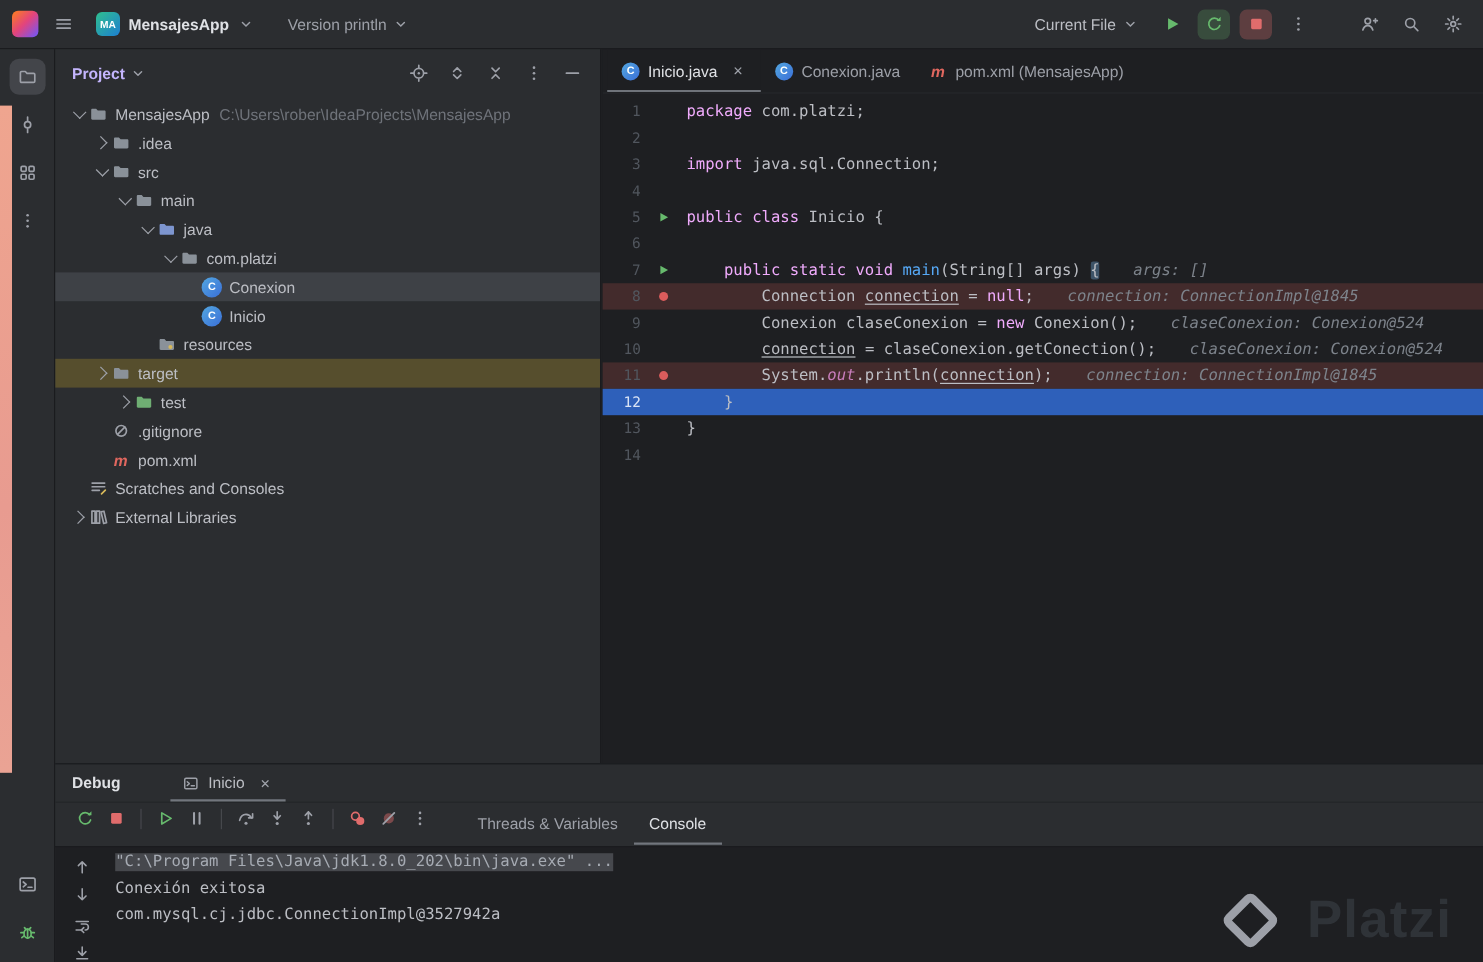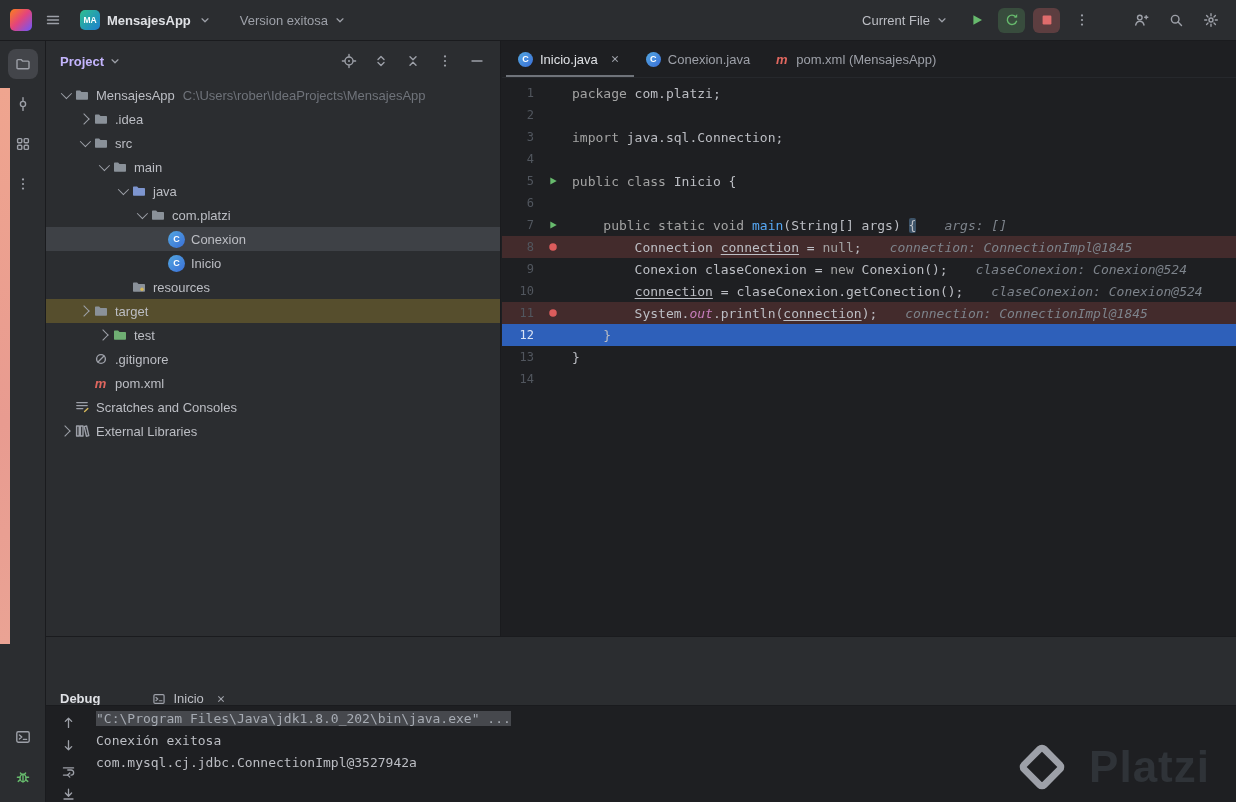--- a/index.html
+++ b/index.html
@@ -73,32 +73,32 @@
   .etab-close svg{width:12px;height:12px;}
   .code{padding-top:4px;font-family:"DejaVu Sans Mono","Liberation Mono",monospace;font-size:13px;}
   .cl{height:22px;display:flex;align-items:center;white-space:pre;}
   .cl.bg-breakpoint{background:#432b2c;}
   .cl.bg-exec{background:#2e60ba;}
   .cl.bg-exec .num{color:#d9e3f5;}
   .gut{width:70px;flex:none;display:flex;align-items:center;height:100%;}
   .num{width:32px;text-align:right;color:#51565e;font-size:12px;}
   .gicon{width:22px;margin-left:8px;display:flex;align-items:center;justify-content:center;}
   .gicon svg{width:12px;height:12px;}
-  .tok-kw{color:#a3a3a3;text-align:center;}
+  .tok-kw{color:#f0abfc;text-align:center;}
   .tok-pl{color:#bcbec4;}
   .tok-fn{color:#56a8f5;}
   .tok-fld{color:#c77dbb;font-style:italic;}
   .tok-und{color:#bcbec4;text-decoration:underline;text-underline-offset:2px;}
   .tok-brace{background:#3d5368;border-radius:2px;}
   .hint{margin-left:28px;color:#7d838b;font-style:italic;}
 
   
   .debug-panel{position:absolute;left:46px;top:636px;right:0;bottom:0;background:#2b2d30;
                border-top:1px solid #1a1b1e;box-sizing:border-box;}
-  .dbg-row1{height:32px;display:flex;align-items:center;padding-left:14px;border-bottom:1px solid #242629;box-sizing:border-box;margin-top:46px;}
+  .dbg-row1{height:32px;display:flex;align-items:center;padding-left:14px;border-bottom:1px solid #242629;box-sizing:border-box;}
   .dbg-title{color:#dfe1e5;font-weight:600;margin-right:42px;}
   .dbg-session{height:100%;display:flex;align-items:center;gap:7px;padding:0 10px;color:#bcbec4;
                box-shadow:inset 0 -2px 0 #72767d;}
   .dbg-session .icon svg{width:14px;height:14px;}
   .dbg-row2{height:35px;display:flex;align-items:flex-start;padding-left:12px;}
   .dbg-btn{width:26px;height:26px;display:flex;align-items:center;justify-content:center;color:#9da0a8;border-radius:6px;}
   .dbg-sep{width:1px;height:17px;background:#46484c;margin:0 7px;}
   .dbg-views{margin-left:22px;display:flex;height:100%;}
   .dbg-view{padding:0 13px;display:flex;align-items:center;color:#9da0a8;}
   .dbg-view.active{color:#dfe1e5;box-shadow:inset 0 -2px 0 #72767d;}
@@ -132,21 +132,21 @@
     <div class="proj-widget">
       <span class="ma-badge">MA</span>
       <span class="proj-name">MensajesApp</span>
       <span class="icon sm">
           <svg width="16" height="16" viewBox="0 0 16 16" fill="none" xmlns="http://www.w3.org/2000/svg">
             <path d="M4.6 6.6 8 10l3.4-3.4" stroke="currentColor" stroke-width="1.4" stroke-linecap="round" stroke-linejoin="round"></path>
           </svg>
         </span>
     </div>
     <div class="vcs-widget">
-      <span>Version exitosa</span>
+      <span>Version println</span>
       <span class="icon sm">
           <svg width="16" height="16" viewBox="0 0 16 16" fill="none" xmlns="http://www.w3.org/2000/svg">
             <path d="M4.6 6.6 8 10l3.4-3.4" stroke="currentColor" stroke-width="1.4" stroke-linecap="round" stroke-linejoin="round"></path>
           </svg>
         </span>
     </div>
   </div>
   <div class="tb-right">
     <div class="runcfg">
       <span>Current File</span>

